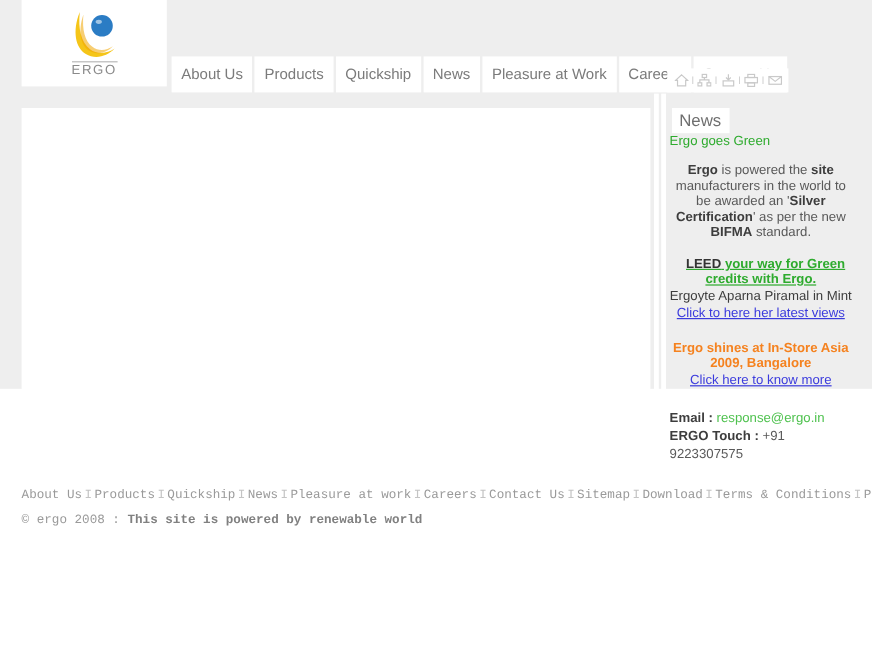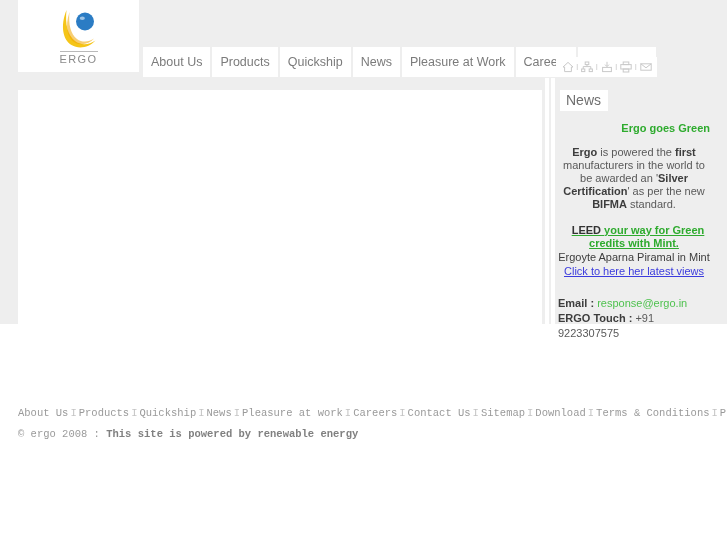--- a/index.html
+++ b/index.html
@@ -138,25 +138,24 @@
   .news-head {
     display: inline-block;
     background: #ffffff;
     color: #6f6f6f;
     font-size: 14px;
     padding: 2px 7px 2px 6px;
     line-height: 17px;
     margin-left: 2px;
   }
   .news-title {
-    margin-top: 10px;
-    text-align: right;
+    text-align: left;
     color: #2eab2e;
     font-size: 11px;
-    font-weight: bold;
+    font-weight: normal;
     line-height: 14px;
   }
   .news-body {
     margin-top: 11px;
     text-align: center;
     color: #595959;
     font-size: 11px;
     line-height: 13px;
   }
   .news-body b { color: #3d3d3d; }
@@ -314,44 +313,48 @@
   <div class="gutter-a"></div>
   <div class="gutter-b"></div>
 
   <div class="sidebar">
 
     <div class="news-head">News</div>
 
     <div class="news-title">Ergo goes Green</div>
 
     <div class="news-body">
-      <b>Ergo</b><span> is powered the </span><b>first</b><span> manufacturers in the world to be awarded an '</span><b>Silver Certification</b><span>' as per the new </span><b>BIFMA</b><span> standard.</span>
+      <b>Ergo</b><span> is powered the </span><b>site</b><span> manufacturers in the world to be awarded an '</span><b>Silver Certification</b><span>' as per the new </span><b>BIFMA</b><span> standard.</span>
     </div>
 
     <div class="leed-block">
-      <div class="leed-line"><span class="leed-word">LEED</span><span> your way for Green credits with Mint.</span></div>
+      <div class="leed-line"><span class="leed-word">LEED</span><span> your way for Green credits with Ergo.</span></div>
       <div class="ergoyte">Ergoyte Aparna Piramal in Mint</div>
       <span class="views-link">Click to here her latest views</span>
     </div>
 
+    <div class="instore-block">
+      <div class="instore-title">Ergo shines at In-Store Asia 2009, Bangalore</div>
+      <span class="instore-link">Click here to know more</span>
+    </div>
 
     <div class="contact-block">
       <div>
         <span class="contact-label">Email :</span>
         <span class="email-value">response@ergo.in</span>
       </div>
       <div>
         <span class="contact-label">ERGO Touch :</span>
         <span class="phone-value">+91 9223307575</span>
       </div>
     </div>
   </div>
 
   <div class="footer">
     <div class="footer-links">
       <a>About Us</a><span class="footer-sep">I</span><a>Products</a><span class="footer-sep">I</span><a>Quickship</a><span class="footer-sep">I</span><a>News</a><span class="footer-sep">I</span><a>Pleasure at work</a><span class="footer-sep">I</span><a>Careers</a><span class="footer-sep">I</span><a>Contact Us</a><span class="footer-sep">I</span><a>Sitemap</a><span class="footer-sep">I</span><a>Download</a><span class="footer-sep">I</span><a>Terms &amp; Conditions</a><span class="footer-sep">I</span><a>Privacy Policy</a>
     </div>
     <div class="footer-copy">
-      <span>© ergo 2008 : </span><b>This site is powered by renewable energy</b>
+      <span>© ergo 2008 : </span><b>This site is powered by renewable world</b>
     </div>
   </div>
 
 </div>
 
 </body></html>

